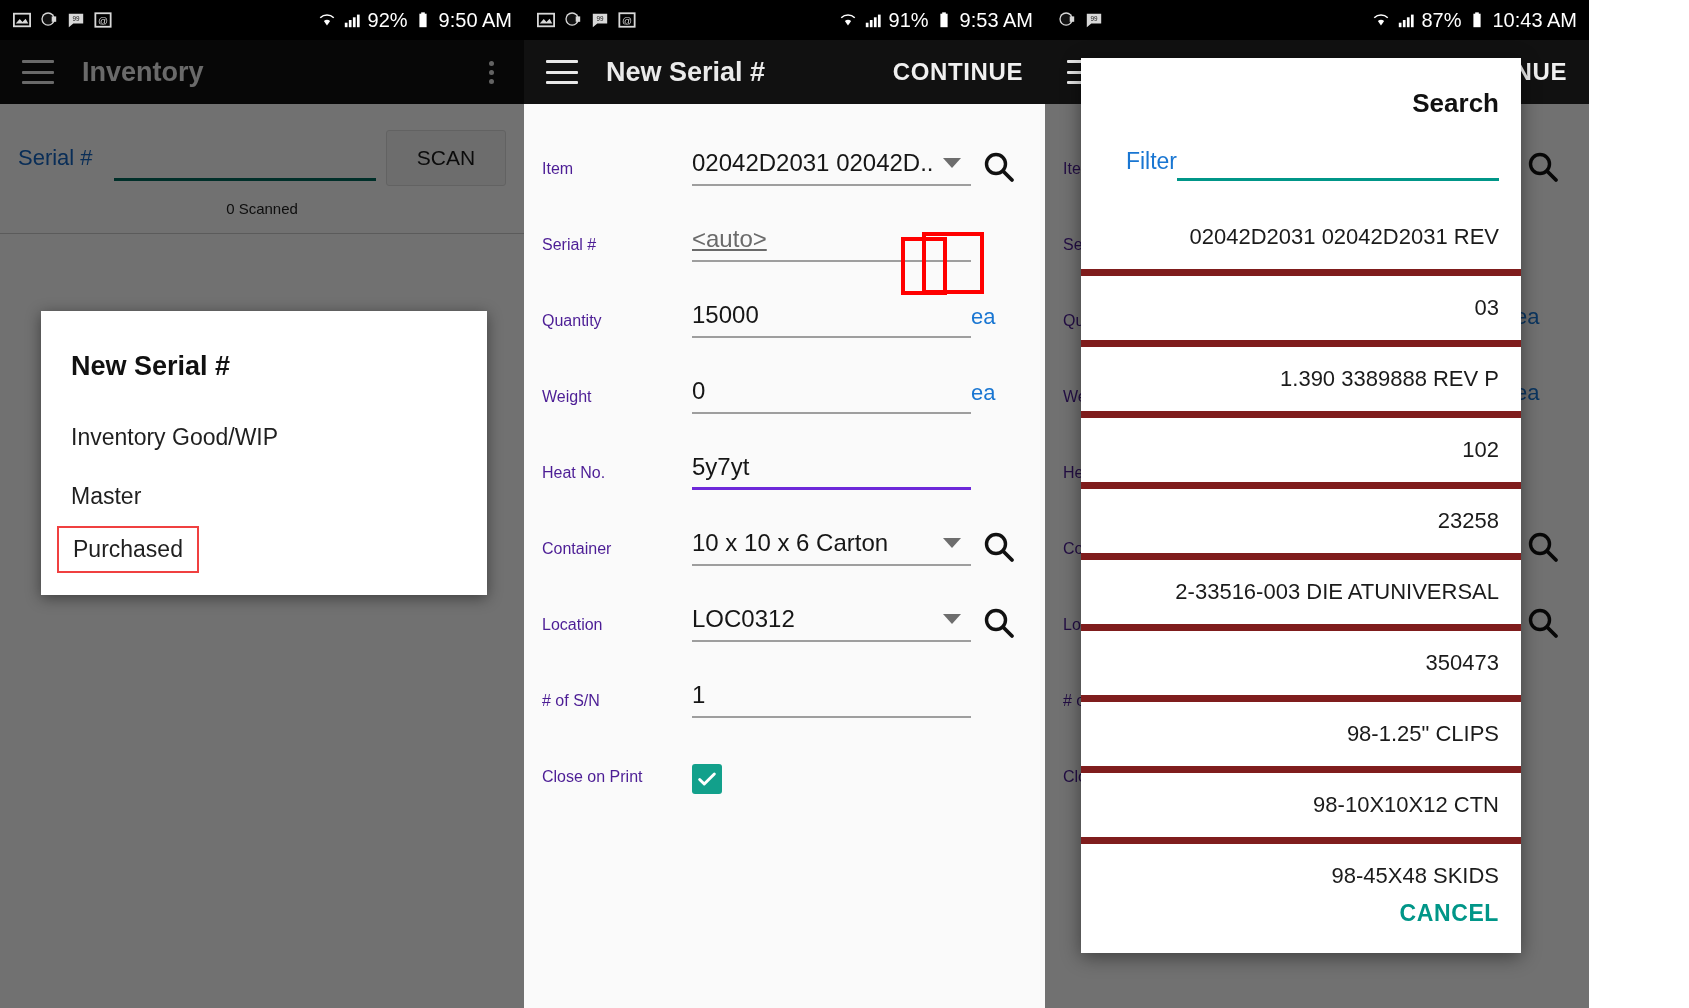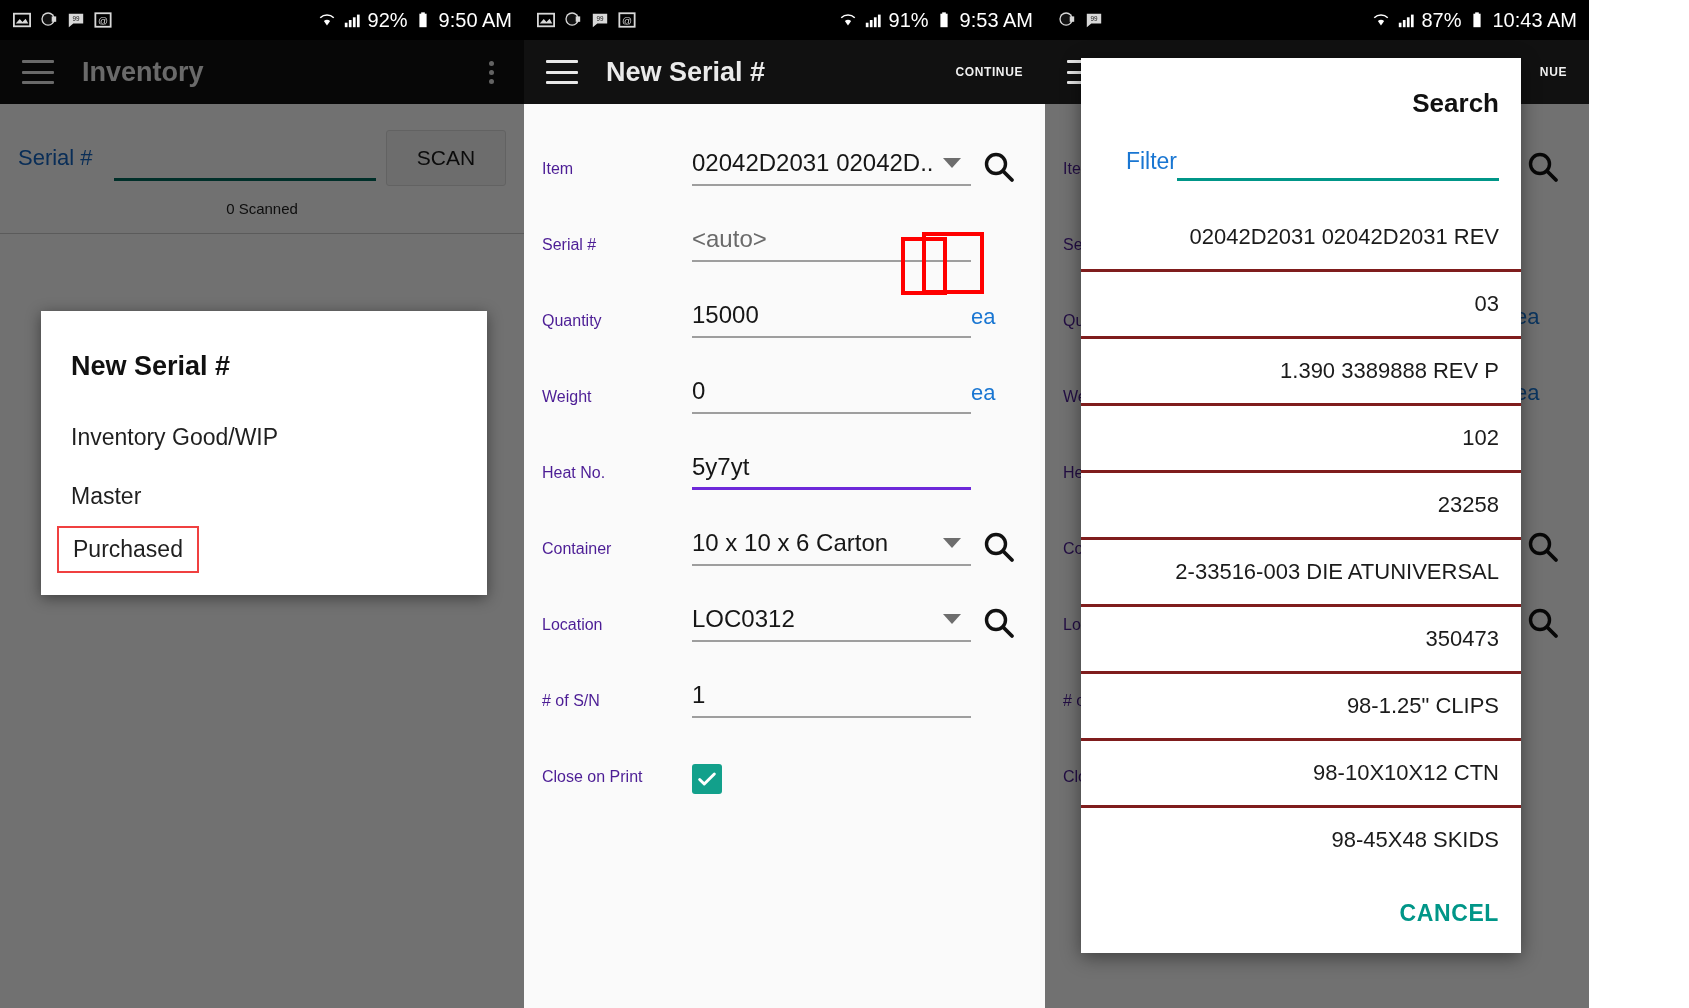--- a/index.html
+++ b/index.html
@@ -40,21 +40,21 @@
   
   .appbar {
     height: 64px; background: #111111; color: #ffffff;
     display: flex; align-items: center; padding: 0 22px;
     position: relative; z-index: 40;
   }
   .hamburger { width: 32px; height: 24px; display: flex;
     flex-direction: column; justify-content: space-between; cursor: pointer; }
   .hamburger span { display: block; height: 3px; background: #e8e8e8; border-radius: 1px; }
   .appbar-title { margin-left: 28px; font-size: 27px; font-weight: bold; color: #eaeaea; }
-  .appbar-action { margin-left: auto; font-size: 12px; font-weight: bold;
+  .appbar-action { margin-left: auto; font-size: 24px; font-weight: bold;
     letter-spacing: .6px; color: #f0f0f0; }
   .kebab { margin-left: auto; display: flex; flex-direction: column;
     gap: 4px; padding: 4px 8px; }
   .kebab i { width: 5px; height: 5px; border-radius: 50%; background: #dcdcdc; display: block; }
 
   
   .p1-body { position: relative; height: calc(1008px - 104px); background: #fafafa; }
   .scanrow { display: flex; align-items: center; padding: 26px 18px 0 18px; gap: 10px; }
   .scan-label { color: #1565c0; font-size: 22px; width: 86px; flex: 0 0 auto; }
   .scan-field { flex: 1 1 auto; height: 46px; position: relative; }
@@ -89,21 +89,21 @@
   .form { padding: 30px 18px 0 18px; background: #fafafa; position: relative; }
   .frow { display: flex; align-items: flex-end; margin-bottom: 24px; min-height: 52px; }
   .flabel { color: #4c1d95; font-size: 16px; width: 150px; flex: 0 0 auto;
     padding-bottom: 8px; }
   .fctl { flex: 1 1 auto; position: relative; }
   .finput {
     height: 44px; border-bottom: 2px solid #9e9e9e; display: flex;
     align-items: center; padding-right: 4px; font-size: 24px; color: #161616;
   }
   .finput.focus { border-bottom: 3px solid #6d28d9; }
-  .finput.placeholder { color: #6a6a6a; }
+  .finput.placeholder { color: #6a6a6a; text-decoration: underline; }
   .fcaret {
     width: 0; height: 0; border-left: 9px solid transparent;
     border-right: 9px solid transparent; border-top: 10px solid #6d6d6d;
     margin-left: auto; margin-right: 6px;
   }
   .funit { color: #1976d2; font-size: 22px; width: 46px; flex: 0 0 auto;
     text-align: left; padding-bottom: 8px; }
   .fsearch { width: 56px; flex: 0 0 auto; display: flex; align-items: center;
     justify-content: center; padding-bottom: 2px; }
   .fspacer { width: 56px; flex: 0 0 auto; }
@@ -129,21 +129,21 @@
     display: flex; flex-direction: column; text-align: right;
   }
   .ds-title { font-size: 26px; font-weight: bold; color: #111;
     padding: 30px 22px 8px 22px; }
   .ds-filterrow { display: flex; align-items: flex-end; padding: 18px 22px 10px 22px; }
   .ds-flabel { color: #1976d2; font-size: 23px; width: 74px; flex: 0 0 auto; padding-bottom: 6px; }
   .ds-finput { flex: 1 1 auto; height: 36px; border-bottom: 3px solid #009688; }
   .ds-list { flex: 1 1 auto; overflow: hidden; margin-top: 14px; }
   .ds-item {
     font-size: 22px; color: #1b1b1b; padding: 19px 22px;
-    border-top: 3px solid #7f1d1d;
+    border-top: 7px solid #7f1d1d;
   }
   .ds-item:first-child { border-top: none; }
   .ds-actions { padding: 10px 22px 26px 22px; display: flex; justify-content: flex-end; }
   .ds-cancel { color: #009688; font-size: 23px; font-weight: bold; letter-spacing: .6px; }
 
   
   .dim3 { position: absolute; left: 0; right: 0; top: 40px; bottom: 0;
     background: rgba(0,0,0,0.55); z-index: 30; }
   .p3-form-wrap { position: absolute; left:0; right:0; top:104px; bottom:0; }
 

